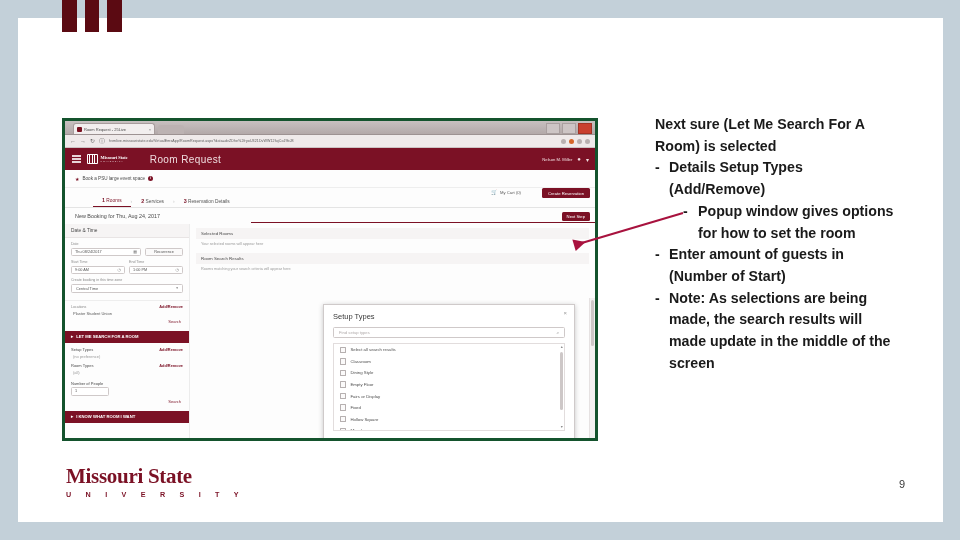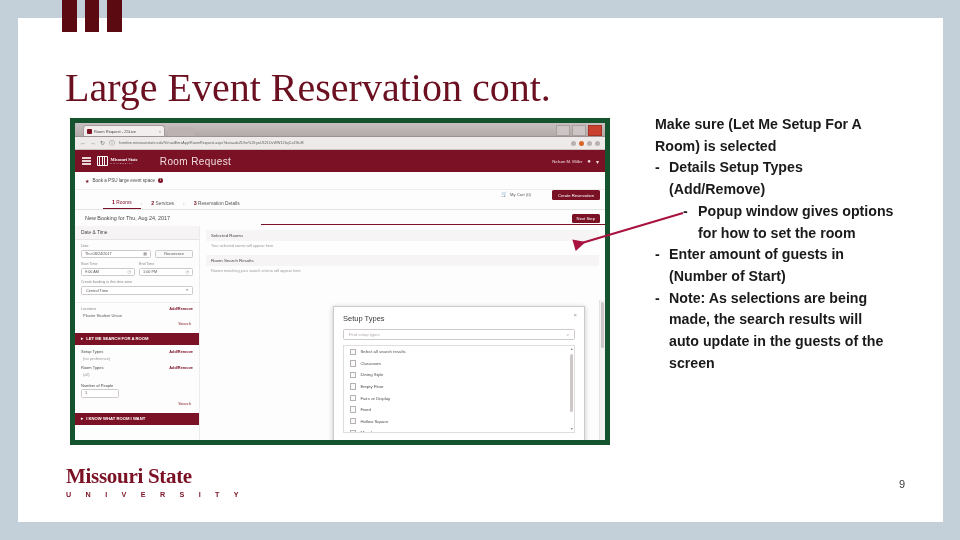--- a/index.html
+++ b/index.html
@@ -23,22 +23,22 @@
   
   .title{
     position:absolute;left:65px;top:66px;
     font-family:"Liberation Serif", serif;
     font-size:40px;line-height:1.1;color:#6b1020;
     letter-spacing:0px;white-space:nowrap;
   }
 
   
   .shot{
-    position:absolute;left:70px;top:118px;width:530px;height:317px;
-    background:#fdfdfd;border:5px solid #14532d;overflow:hidden;
+    position:absolute;left:62px;top:118px;width:530px;height:317px;
+    background:#fdfdfd;border:3px solid #14532d;overflow:hidden;
     font-size:4px;color:#5d5d5d;
   }
   .chrome-top{
     height:13px;background:linear-gradient(#c8c0c0,#b3a9a9);position:relative;
     border-bottom:1px solid #9d9292;
   }
   .tab{
     position:absolute;left:8px;top:2px;height:11px;width:82px;
     background:#f2eeee;border:1px solid #a79c9c;border-bottom:none;
     border-radius:3px 3px 0 0;display:flex;align-items:center;gap:2px;padding:0 3px;
@@ -241,21 +241,20 @@
 
 <div class="slide">
   <div class="card"></div>
 
   <div class="bars">
     <i></i>
       <i></i>
       <i></i>
   </div>
 
-  <div class="title">Large Event Reservation cont.</div>
 
   <div class="shot">
 
     <div class="chrome-top">
       <div class="tab">
         <span class="favicon"></span>
         <span>Room Request - 25Live</span>
         <span class="x">×</span>
       </div>
       <div class="tab2"></div>
@@ -496,36 +495,36 @@
   <svg class="arrow" viewBox="0 0 140 60">
     <defs>
       <marker id="ah" markerWidth="7" markerHeight="7" refX="5.5" refY="3" orient="auto">
         <path d="M6,0 L6,6 L0,3 z" fill="#a8123e"></path>
       </marker>
     </defs>
     <line x1="128" y1="8" x2="20" y2="40" stroke="#a8123e" stroke-width="2" marker-end="url(#ah)"></line>
   </svg>
 
   <div class="notes">
-    <p class="l0">Make sure (Let Me Setup For A Room) is selected</p>
+    <p class="l0">Next sure (Let Me Search For A Room) is selected</p>
     <div class="lv1">
       <span class="dash">-</span>
       <span>Details Setup Types (Add/Remove)</span>
     </div>
     <div class="lv2">
       <span class="dash">-</span>
       <span>Popup window gives options for how to set the room</span>
     </div>
     <div class="lv1">
       <span class="dash">-</span>
       <span>Enter amount of guests in (Number of Start)</span>
     </div>
     <div class="lv1">
       <span class="dash">-</span>
-      <span>Note: As selections are being made, the search results will auto update in the guests of the screen</span>
+      <span>Note: As selections are being made, the search results will made update in the middle of the screen</span>
     </div>
   </div>
 
   <div class="msulogo-b">
     <div class="big">Missouri State</div>
     <div class="uni">U N I V E R S I T Y</div>
   </div>
 
   <div class="pagenum">9</div>
 </div>

